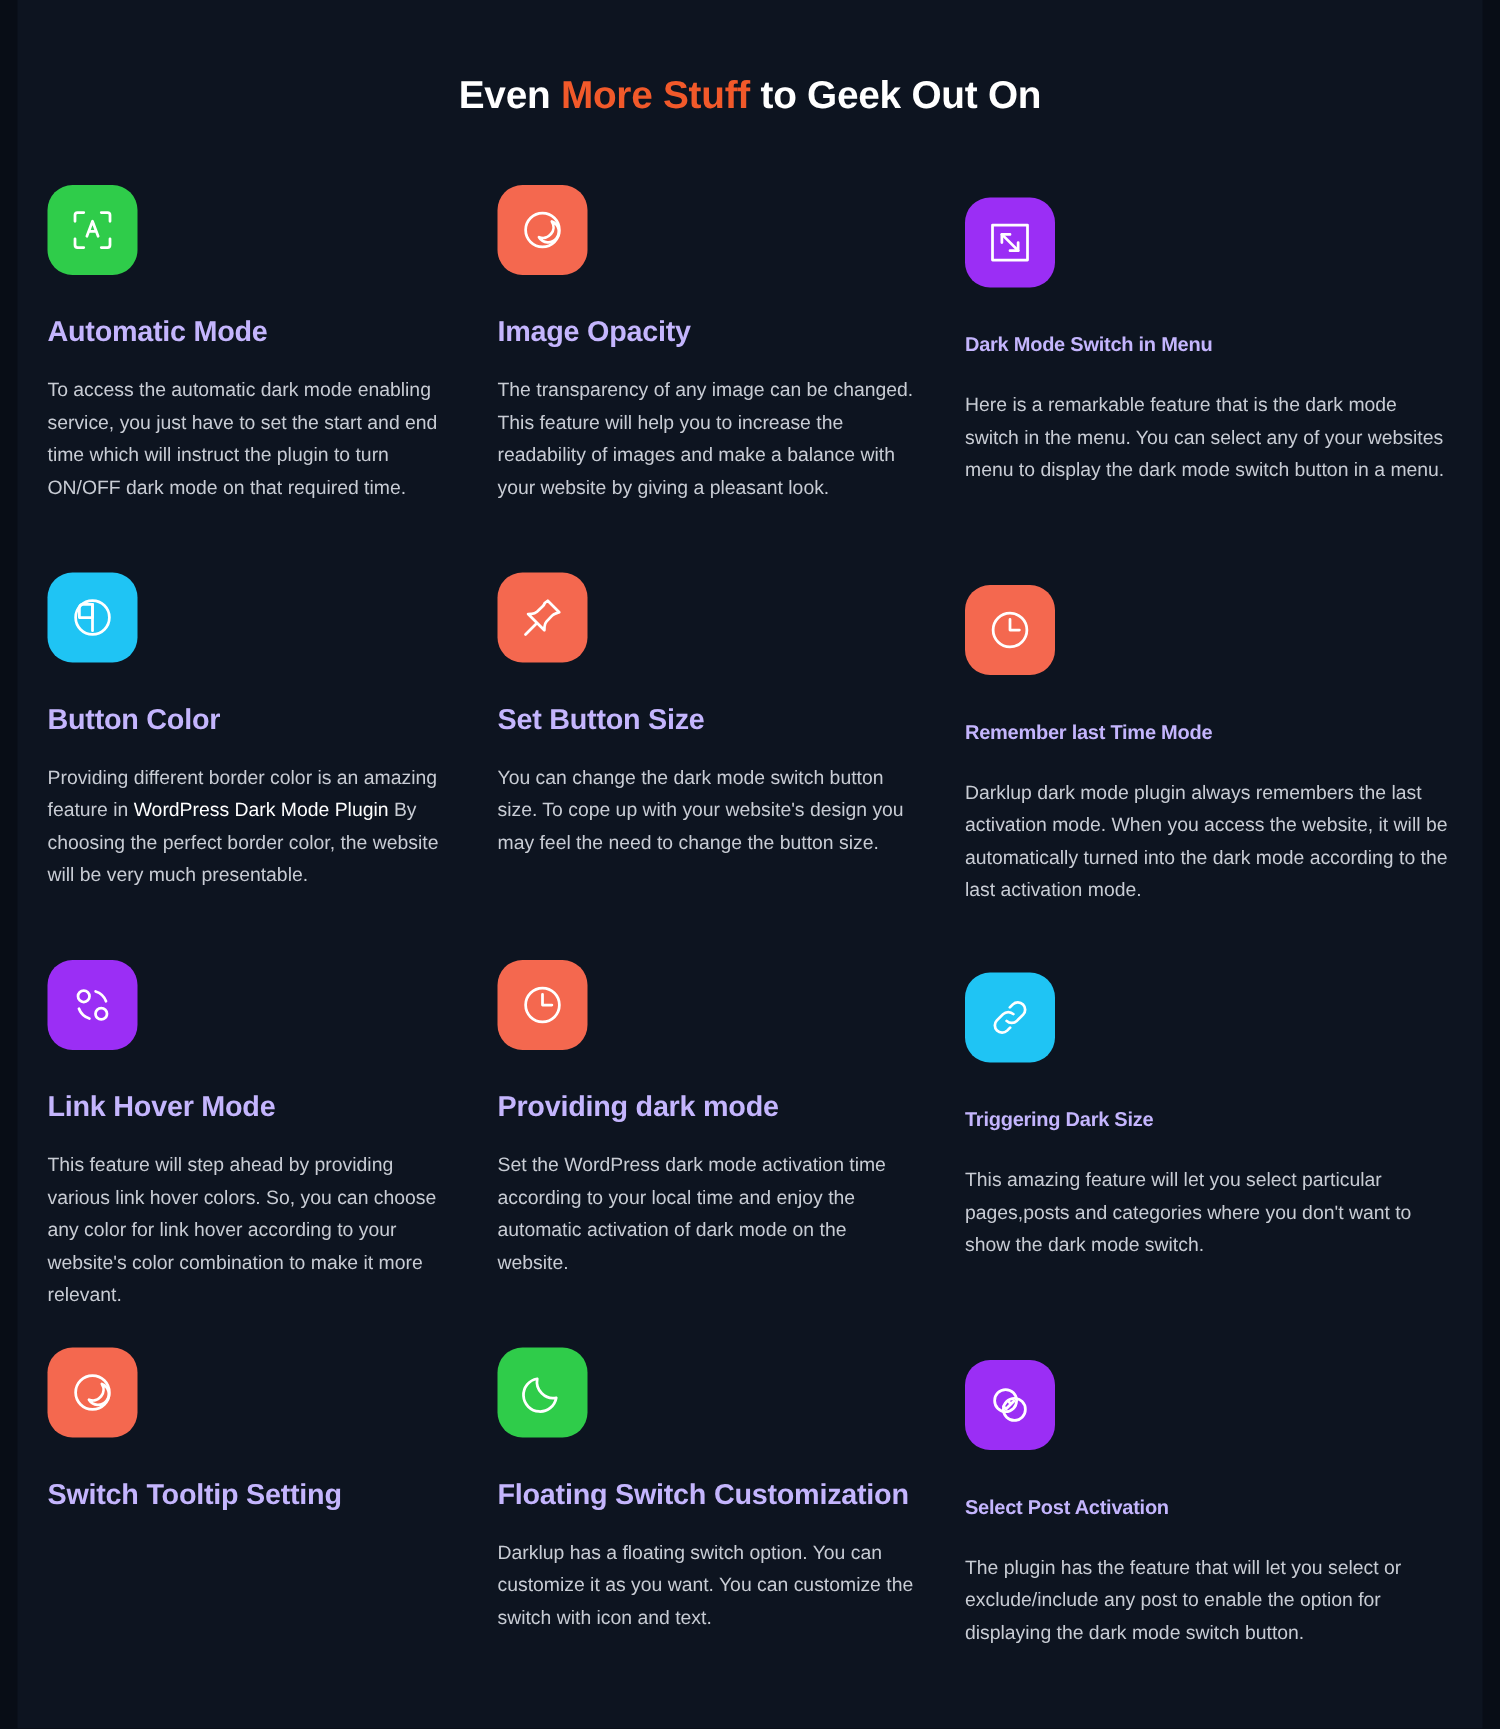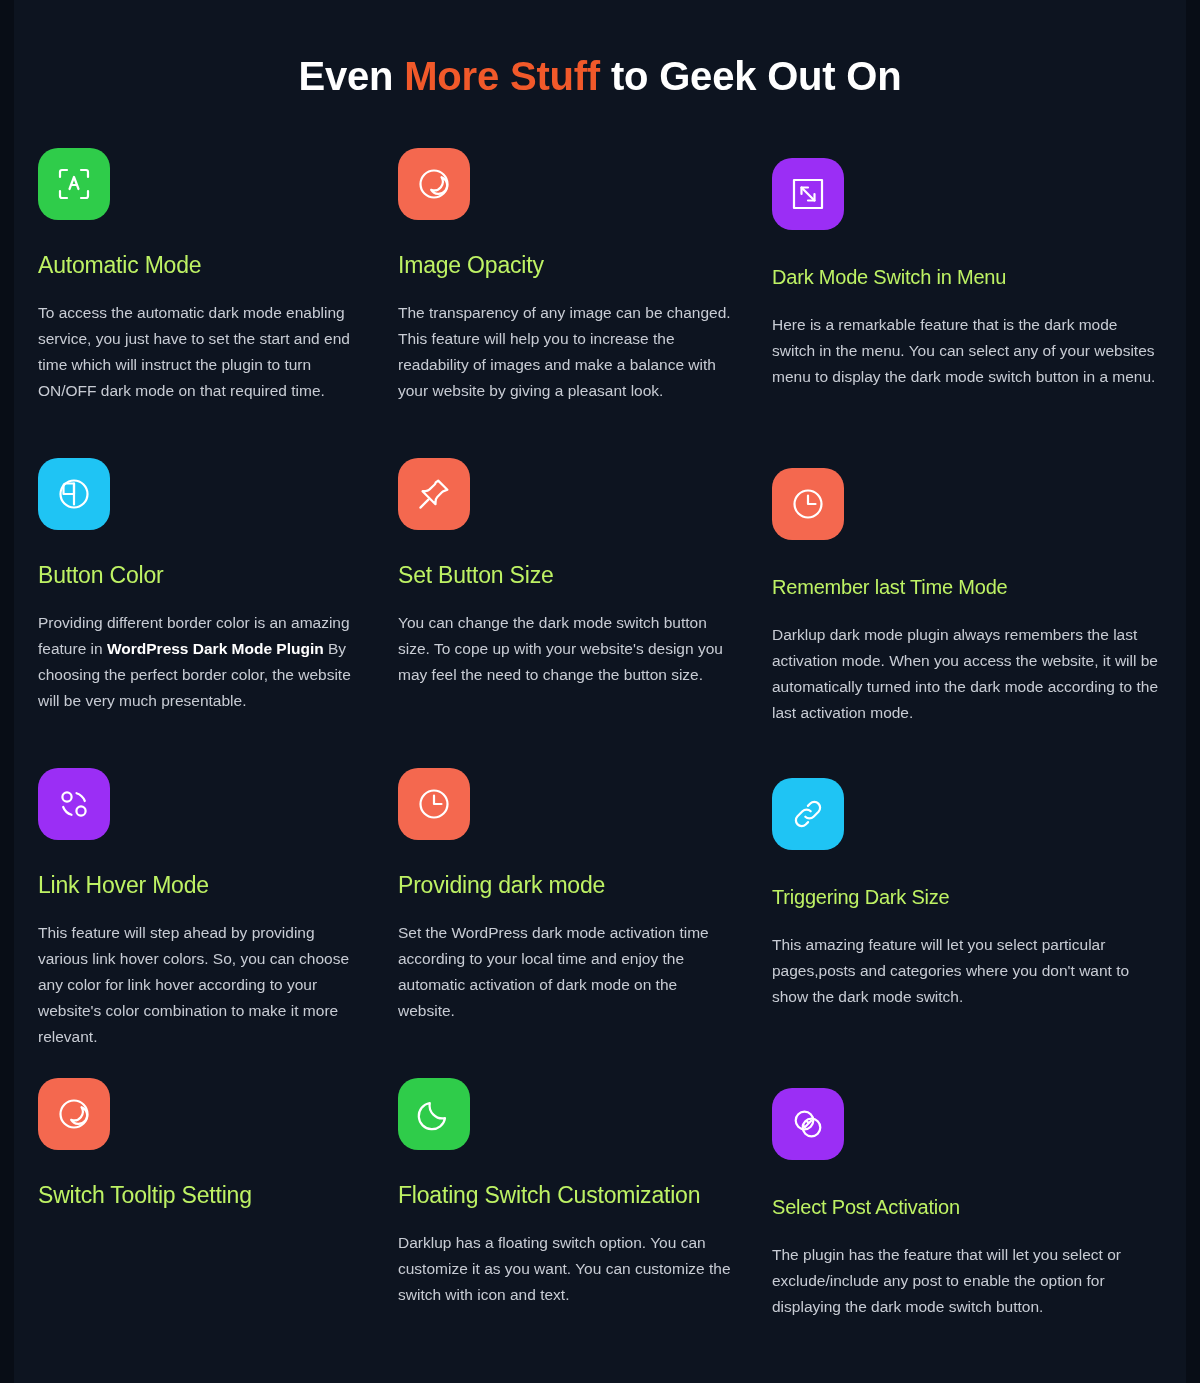--- a/index.html
+++ b/index.html
@@ -31,21 +31,21 @@
   }
   .edge-left  { left: 0; }
   .edge-right { right: 0; }
 
   .page-title {
     position: absolute;
     top: 50px;
     left: 0;
     width: 1200px;
     text-align: center;
-    font-size: 40px;
+    font-size: 31px;
     line-height: 52px;
     font-weight: bold;
     color: #ffffff;
     letter-spacing: -0.2px;
     white-space: nowrap;
   }
   .page-title .accent { color: #f1592a; }
 
   .grid {
     position: absolute;
@@ -78,34 +78,34 @@
     justify-content: center;
     margin-bottom: 30px;
   }
   .col-3 .icon-tile { margin-bottom: 32px; }
 
   .icon-tile svg { display: block; }
 
   .card-title {
     font-size: 23px;
     line-height: 30px;
-    font-weight: normal;
-    color: #bef264;
+    font-weight: bold;
+    color: #c4b5fd;
     margin-bottom: 20px;
     letter-spacing: -0.2px;
   }
-  .col-3 .card-title { font-size: 20px; }
+  .col-3 .card-title { font-size: 16px; }
 
   .card-desc {
     font-size: 15.5px;
     line-height: 26px;
     color: #c8ccd4;
     font-weight: normal;
   }
-  .card-desc b { color: #ffffff; font-weight: bold; }
+  .card-desc b { color: #ffffff; font-weight: normal; }
 </style>
 </head>
 <body>
 
 <div class="page">
   <div class="edge-left"></div>
   <div class="edge-right"></div>
 
   <h1 class="page-title">
     <span>Even </span><span class="accent">More Stuff</span><span> to Geek Out On</span>

